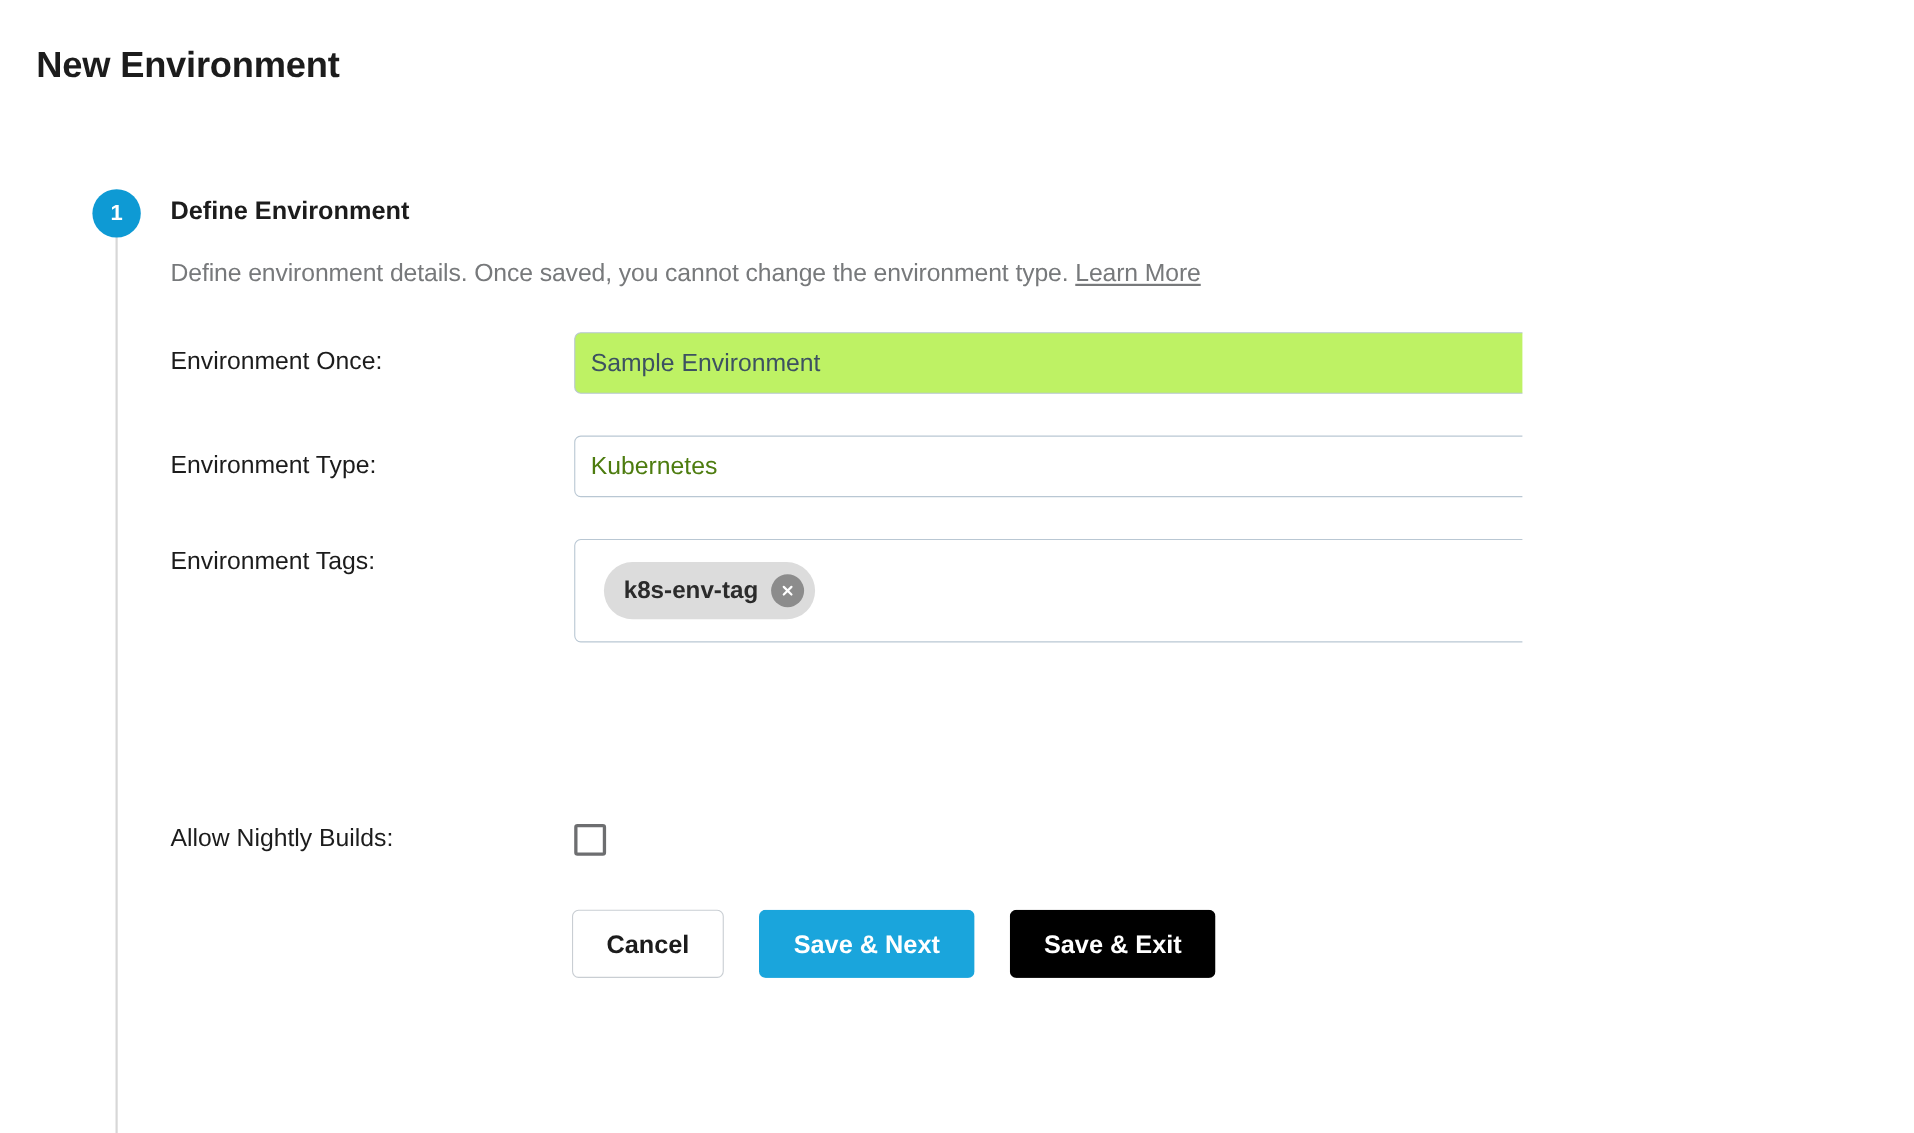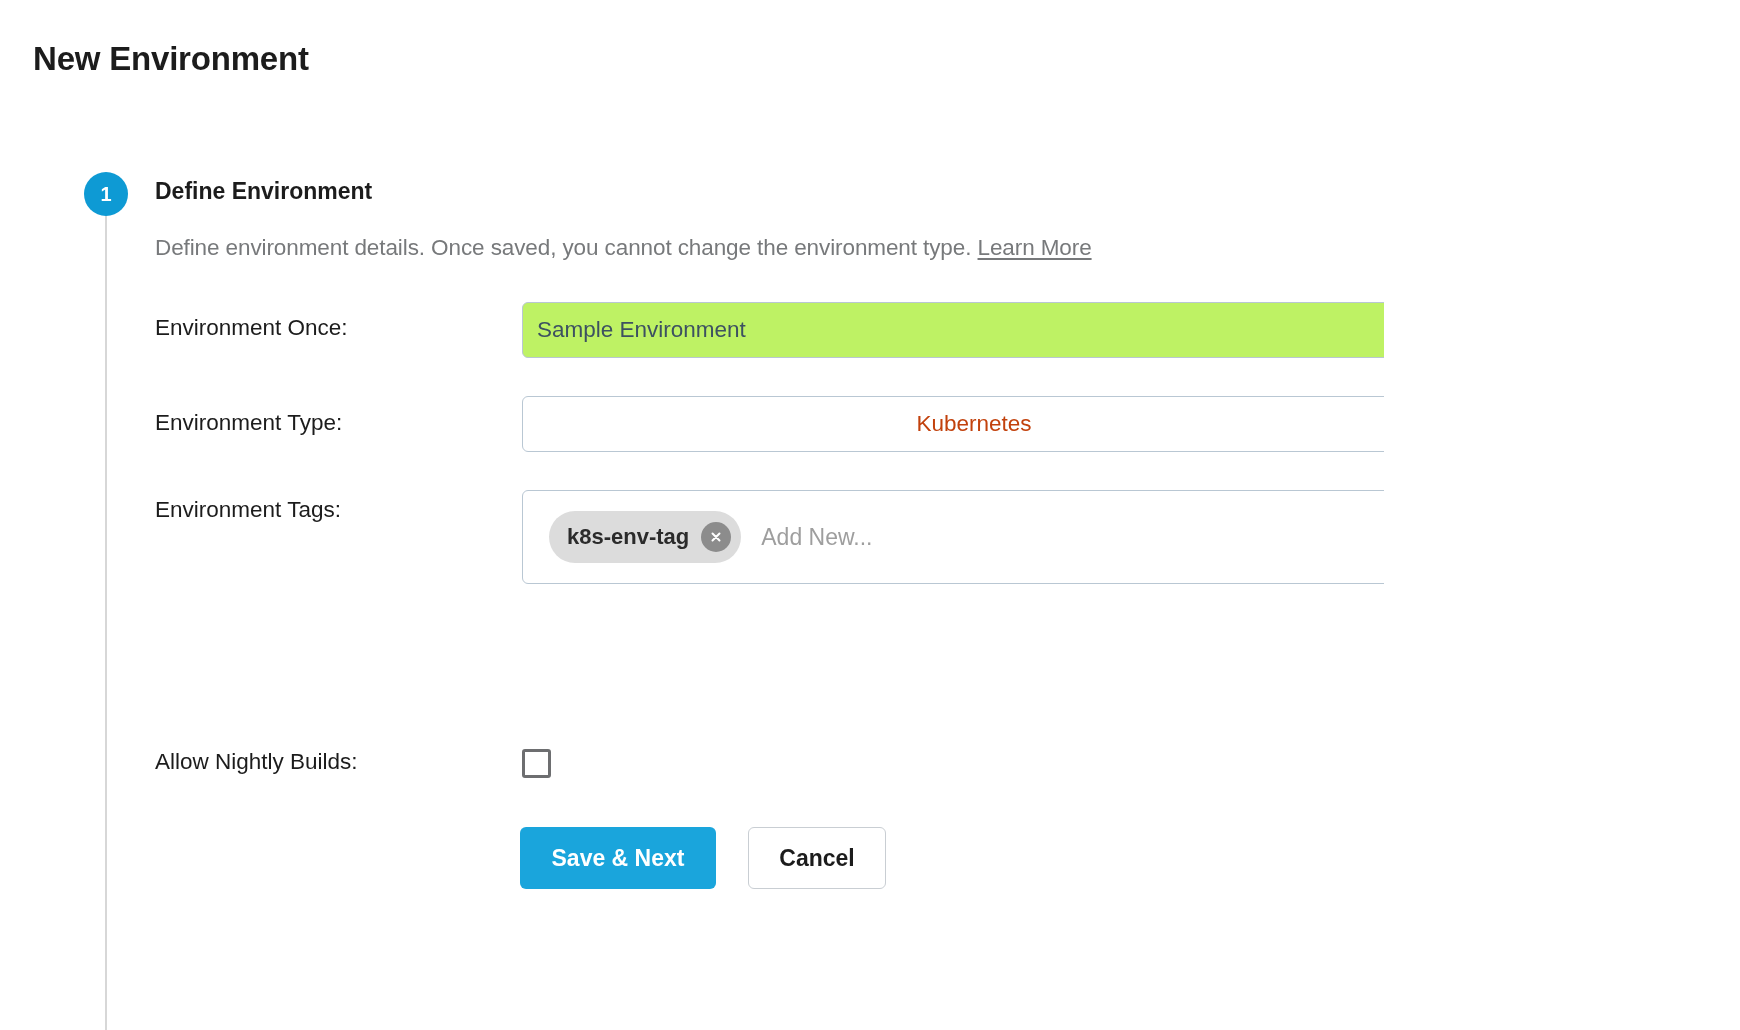--- a/index.html
+++ b/index.html
@@ -132,27 +132,26 @@
     width: 934px;
     height: 56px;
   }
 
   .select-input {
     width: 934px;
     height: 56px;
     border: 1px solid #b9c7d3;
     border-radius: 6px;
     background: #ffffff;
-    color: #c2410c;
+    color: #4d7c0f;
     font-family: "Liberation Sans", sans-serif;
     font-size: 22.5px;
     padding: 0 44px 0 14px;
     outline: none;
     appearance: none;
-    text-align: center;
     -webkit-appearance: none;
   }
 
   .chevron {
     position: absolute;
     right: 16px;
     top: 50%;
     transform: translateY(-50%);
     pointer-events: none;
     display: block;
@@ -344,21 +343,20 @@
     <div class="control" style="top:-21px;">
       <div class="tags-box">
         <span class="tag-chip">
           <span>k8s-env-tag</span>
           <span class="tag-remove">
             <svg width="16" height="16" viewBox="0 0 16 16" fill="none" stroke="#ffffff" stroke-width="2" stroke-linecap="round">
               <path d="M4.5 4.5 L11.5 11.5 M11.5 4.5 L4.5 11.5"></path>
             </svg>
           </span>
         </span>
-        <input class="tag-new-input" type="text" placeholder="Add New..." style="">
       </div>
     </div>
     <span class="help-icon" style="top:-6px;">
       <svg width="28" height="28" viewBox="0 0 24 24" fill="none" stroke="#6d6e70" stroke-width="1.6">
         <circle cx="12" cy="12" r="10"></circle>
         <path d="M9.2 9.2a2.8 2.8 0 1 1 3.7 2.65c-.6.22-.9.75-.9 1.35v.6" stroke-linecap="round"></path>
         <circle cx="12" cy="17" r="0.9" fill="#6d6e70" stroke="none"></circle>
       </svg>
     </span>
   </div>
@@ -372,17 +370,18 @@
     <span class="help-icon" style="top:-14px;">
       <svg width="28" height="28" viewBox="0 0 24 24" fill="none" stroke="#6d6e70" stroke-width="1.6">
         <circle cx="12" cy="12" r="10"></circle>
         <path d="M9.2 9.2a2.8 2.8 0 1 1 3.7 2.65c-.6.22-.9.75-.9 1.35v.6" stroke-linecap="round"></path>
         <circle cx="12" cy="17" r="0.9" fill="#6d6e70" stroke="none"></circle>
       </svg>
     </span>
   </div>
 
   <div class="button-bar">
+    <button class="btn btn-cancel">Cancel</button>
     <button class="btn btn-primary">Save &amp; Next</button>
-    <button class="btn btn-cancel">Cancel</button>
+    <button class="btn btn-dark">Save &amp; Exit</button>
   </div>
 
 </div>
 
 </body></html>

